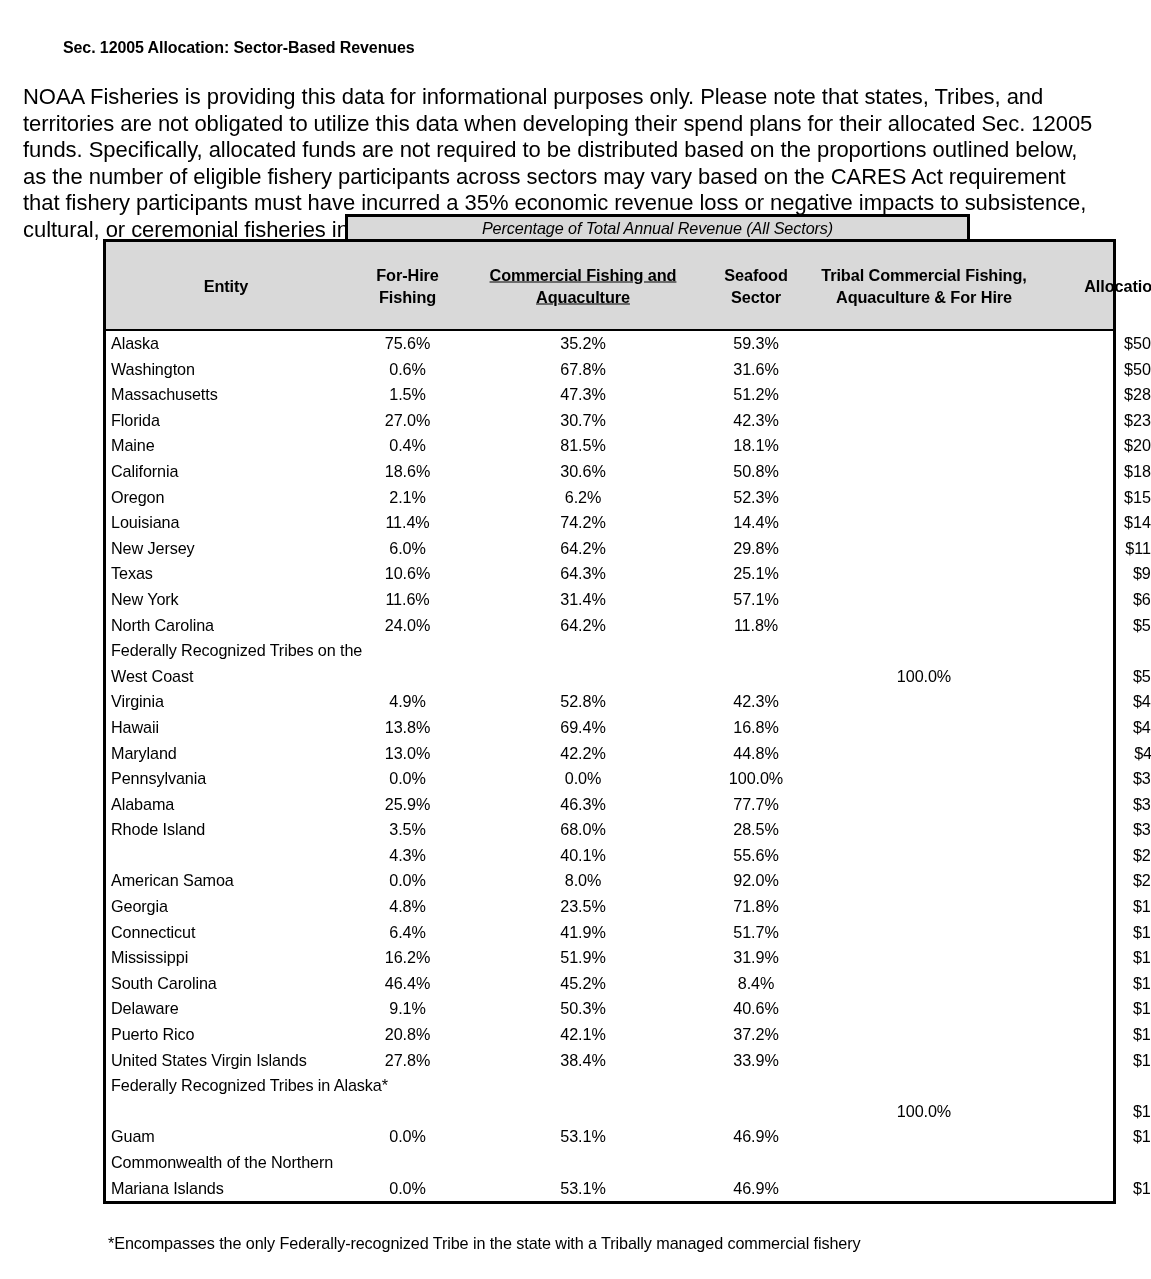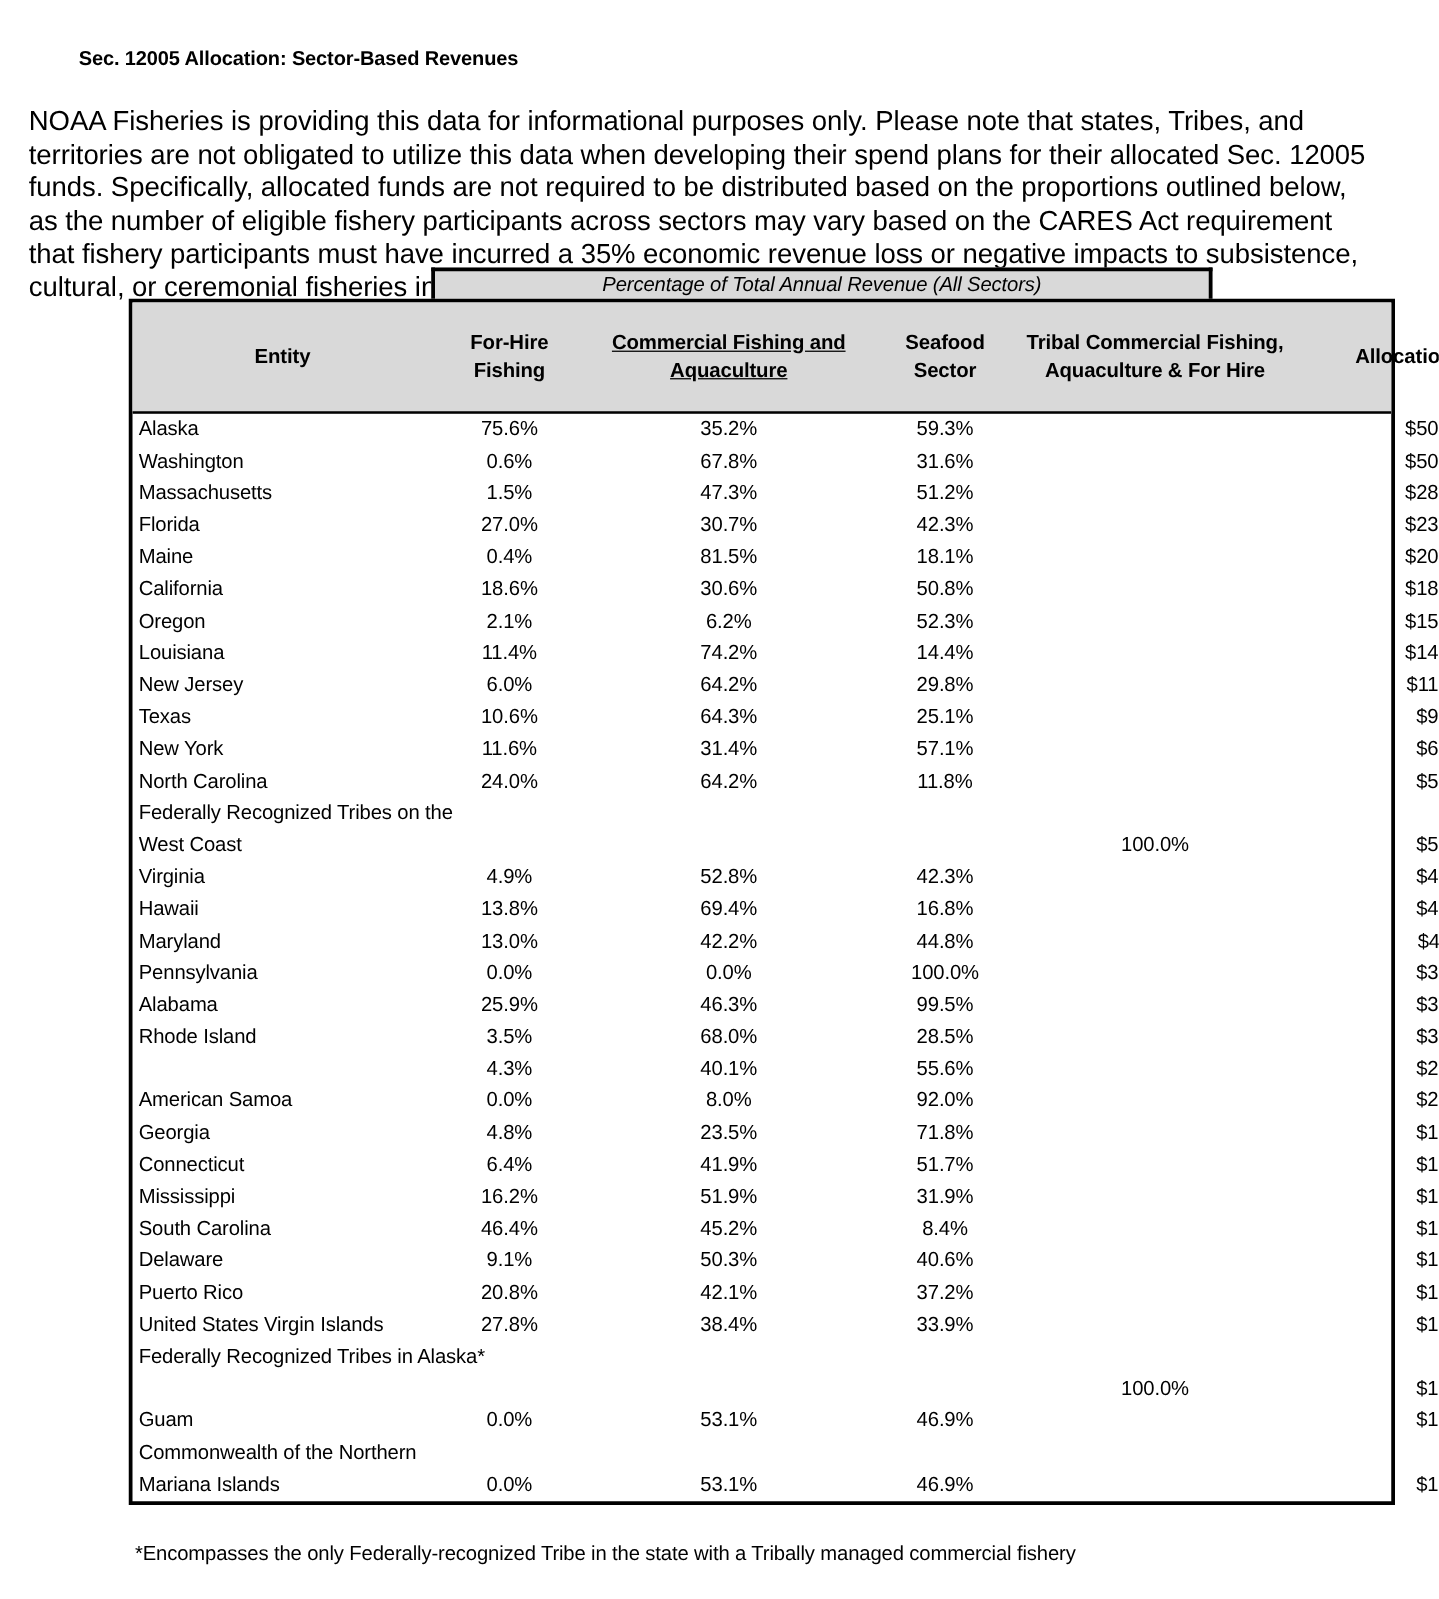--- a/index.html
+++ b/index.html
@@ -334,21 +334,21 @@
             <div class="cell c-forhire">0.0%</div>
             <div class="cell c-commercial">0.0%</div>
             <div class="cell c-seafood">100.0%</div>
             <div class="cell c-tribal"></div>
             <div class="cell c-allocation">$3,368,086</div>
           </div>
           <div class="row">
             <div class="cell c-entity">Alabama</div>
             <div class="cell c-forhire">25.9%</div>
             <div class="cell c-commercial">46.3%</div>
-            <div class="cell c-seafood">99.5%</div>
+            <div class="cell c-seafood">77.7%</div>
             <div class="cell c-tribal"></div>
             <div class="cell c-allocation">$3,299,821</div>
           </div>
           <div class="row">
             <div class="cell c-entity">Rhode Island</div>
             <div class="cell c-forhire">3.5%</div>
             <div class="cell c-commercial">68.0%</div>
             <div class="cell c-seafood">28.5%</div>
             <div class="cell c-tribal"></div>
             <div class="cell c-allocation">$3,294,234</div>

